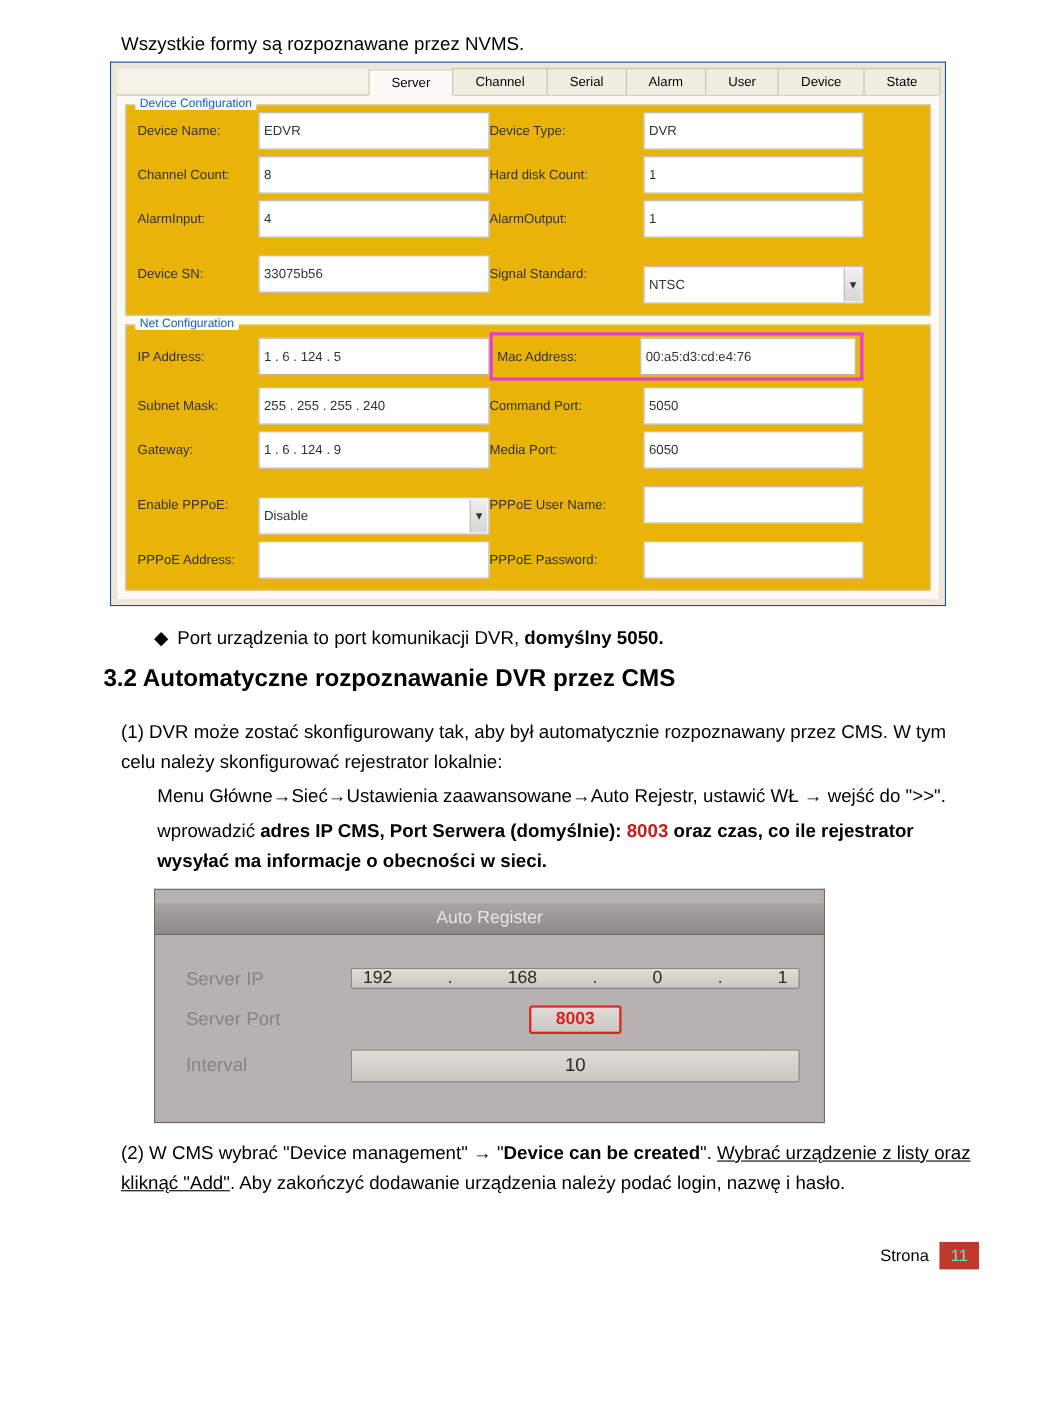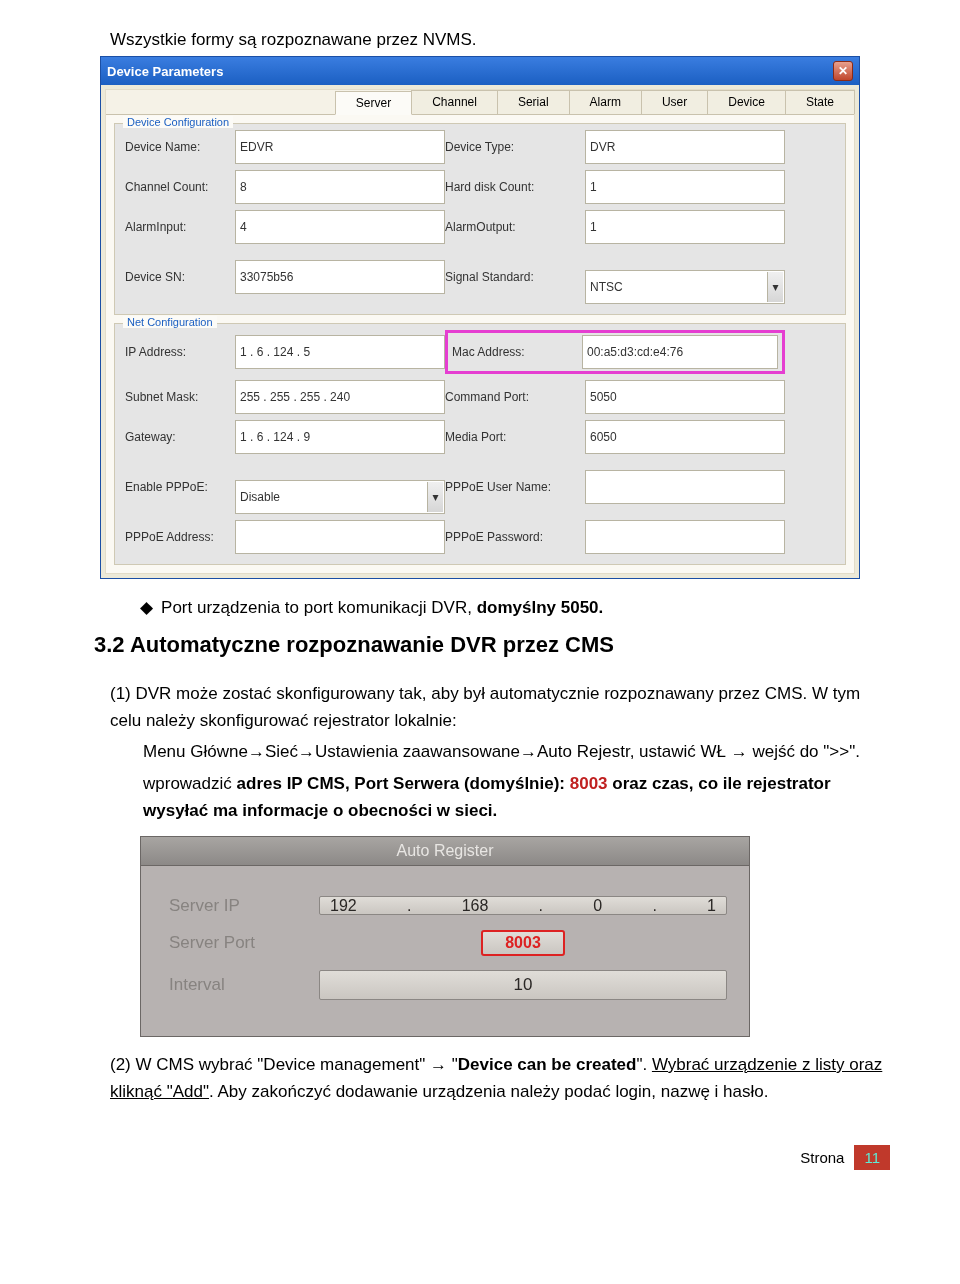--- a/index.html
+++ b/index.html
@@ -71,21 +71,21 @@
     background: #fcfbf7;
     border-bottom: 1px solid #fcfbf7;
     position: relative;
     top: 1px;
   }
   .fieldset {
     margin: 8px;
     border: 1px solid #cfc9b4;
     padding: 6px 10px 10px 10px;
     position: relative;
-    background: #e5e5e5;
+    background: #eab308;
   }
   .fieldset-legend {
     position: absolute;
     top: -8px;
     left: 8px;
     background: #fcfbf7;
     padding: 0 4px;
     font-size: 11px;
     color: #1b5fc2;
   }
@@ -163,20 +163,21 @@
     padding: 0;
     border: 1px solid #6b6765;
   }
   .reg-title {
     background: linear-gradient(#a8a5a2,#8c8987);
     color: #e8e6e3;
     text-align: center;
     font-size: 16px;
     padding: 5px 0;
     border-bottom: 1px solid #6b6765;
+    margin-top: 12px;
   }
   .reg-body { padding: 16px 22px 22px 28px; }
   .reg-row {
     display: flex;
     align-items: center;
     margin: 14px 0;
   }
   .reg-lbl {
     width: 150px;
     color: #878380;
@@ -239,24 +240,20 @@
   .underline { text-decoration: underline; }
 </style>
 </head>
 <body>
 
 <div class="page">
 
   <p class="intro-text">Wszystkie formy są rozpoznawane przez NVMS.</p>
 
   <div class="dialog">
-    <div class="dialog-titlebar">
-      <span class="title-text">Device Parameters</span>
-      <span class="close-btn">✕</span>
-    </div>
     <div class="dialog-body">
       <div class="tabs">
         <div class="tab active">Server</div>
         <div class="tab">Channel</div>
         <div class="tab">Serial</div>
         <div class="tab">Alarm</div>
         <div class="tab">User</div>
         <div class="tab">Device</div>
         <div class="tab">State</div>
       </div>

